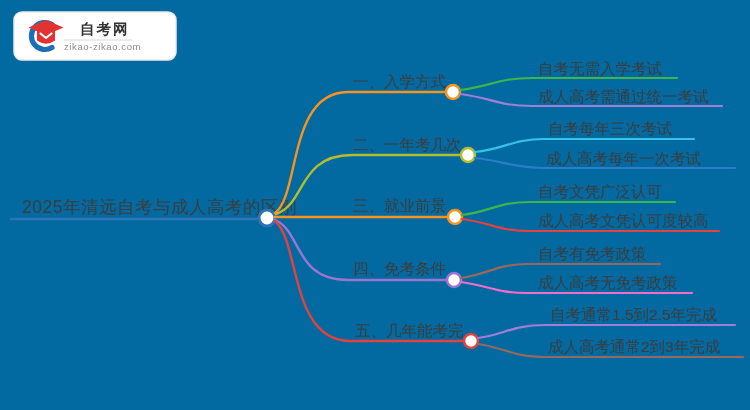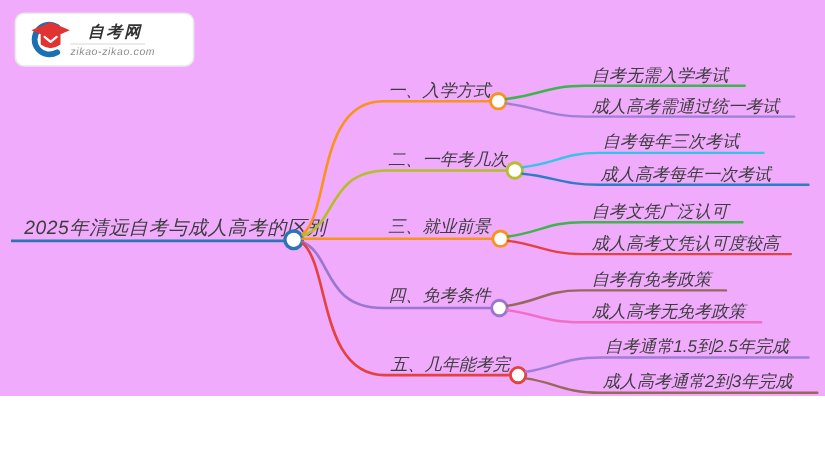--- a/index.html
+++ b/index.html
@@ -1,19 +1,18 @@
 <!DOCTYPE html>
 <html><head>
 <meta charset="utf-8">
 <style>
   html,body{margin:0;padding:0;background:#ffffff;}
   .stage{
-    position:relative;width:750px;height:360px;background:#f0abfc;overflow:hidden;
+    position:relative;width:750px;height:410px;background:#0369a1;overflow:hidden;
     font-family:"Liberation Sans","DejaVu Sans",sans-serif;
-    font-style:italic;
   }
   svg{display:block;}
   text{font-family:"Liberation Sans","DejaVu Sans",sans-serif;}
   .topic-text{font-size:17.5px;letter-spacing:0.5px;}
   .branch-text{font-size:15.5px;}
   .sub-text{font-size:15.5px;}
   .logo-name{font-size:14.5px;font-weight:bold;letter-spacing:2px;}
   .logo-url{font-size:9.5px;letter-spacing:0.6px;}
   .connector{fill:none;stroke-linecap:round;stroke-linejoin:round;}
   .main-line{stroke-width:2.4;}

